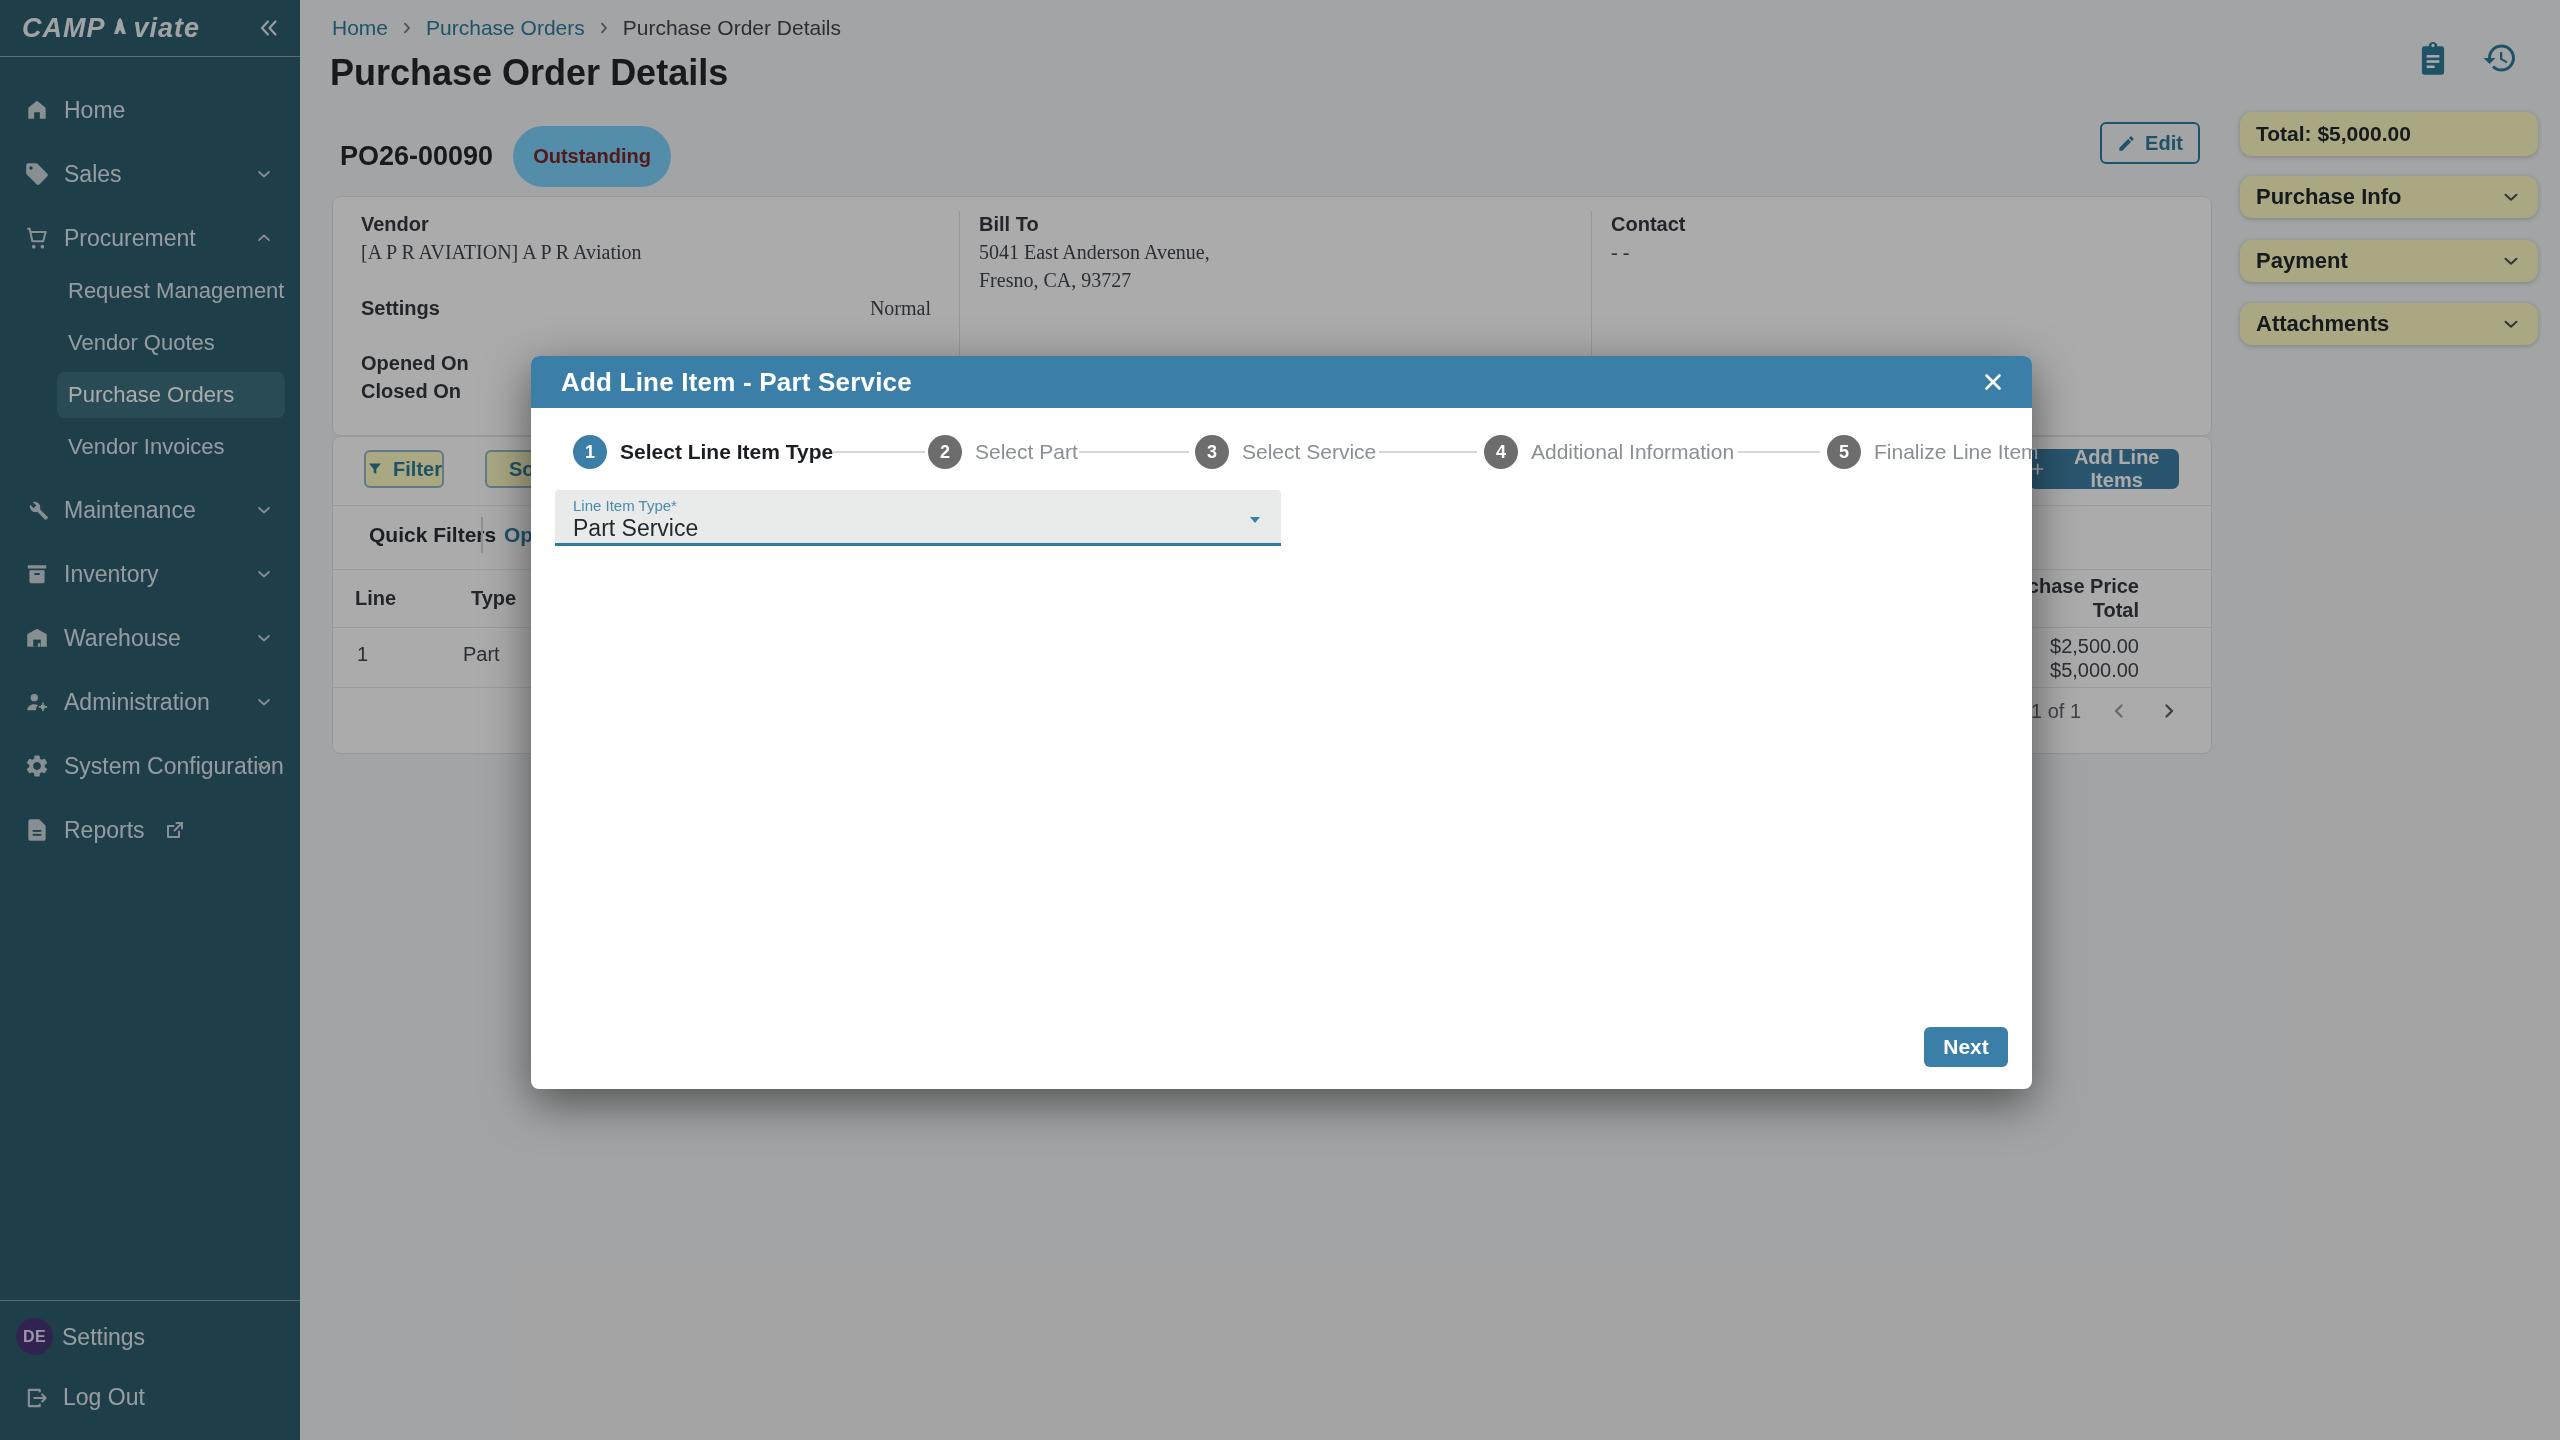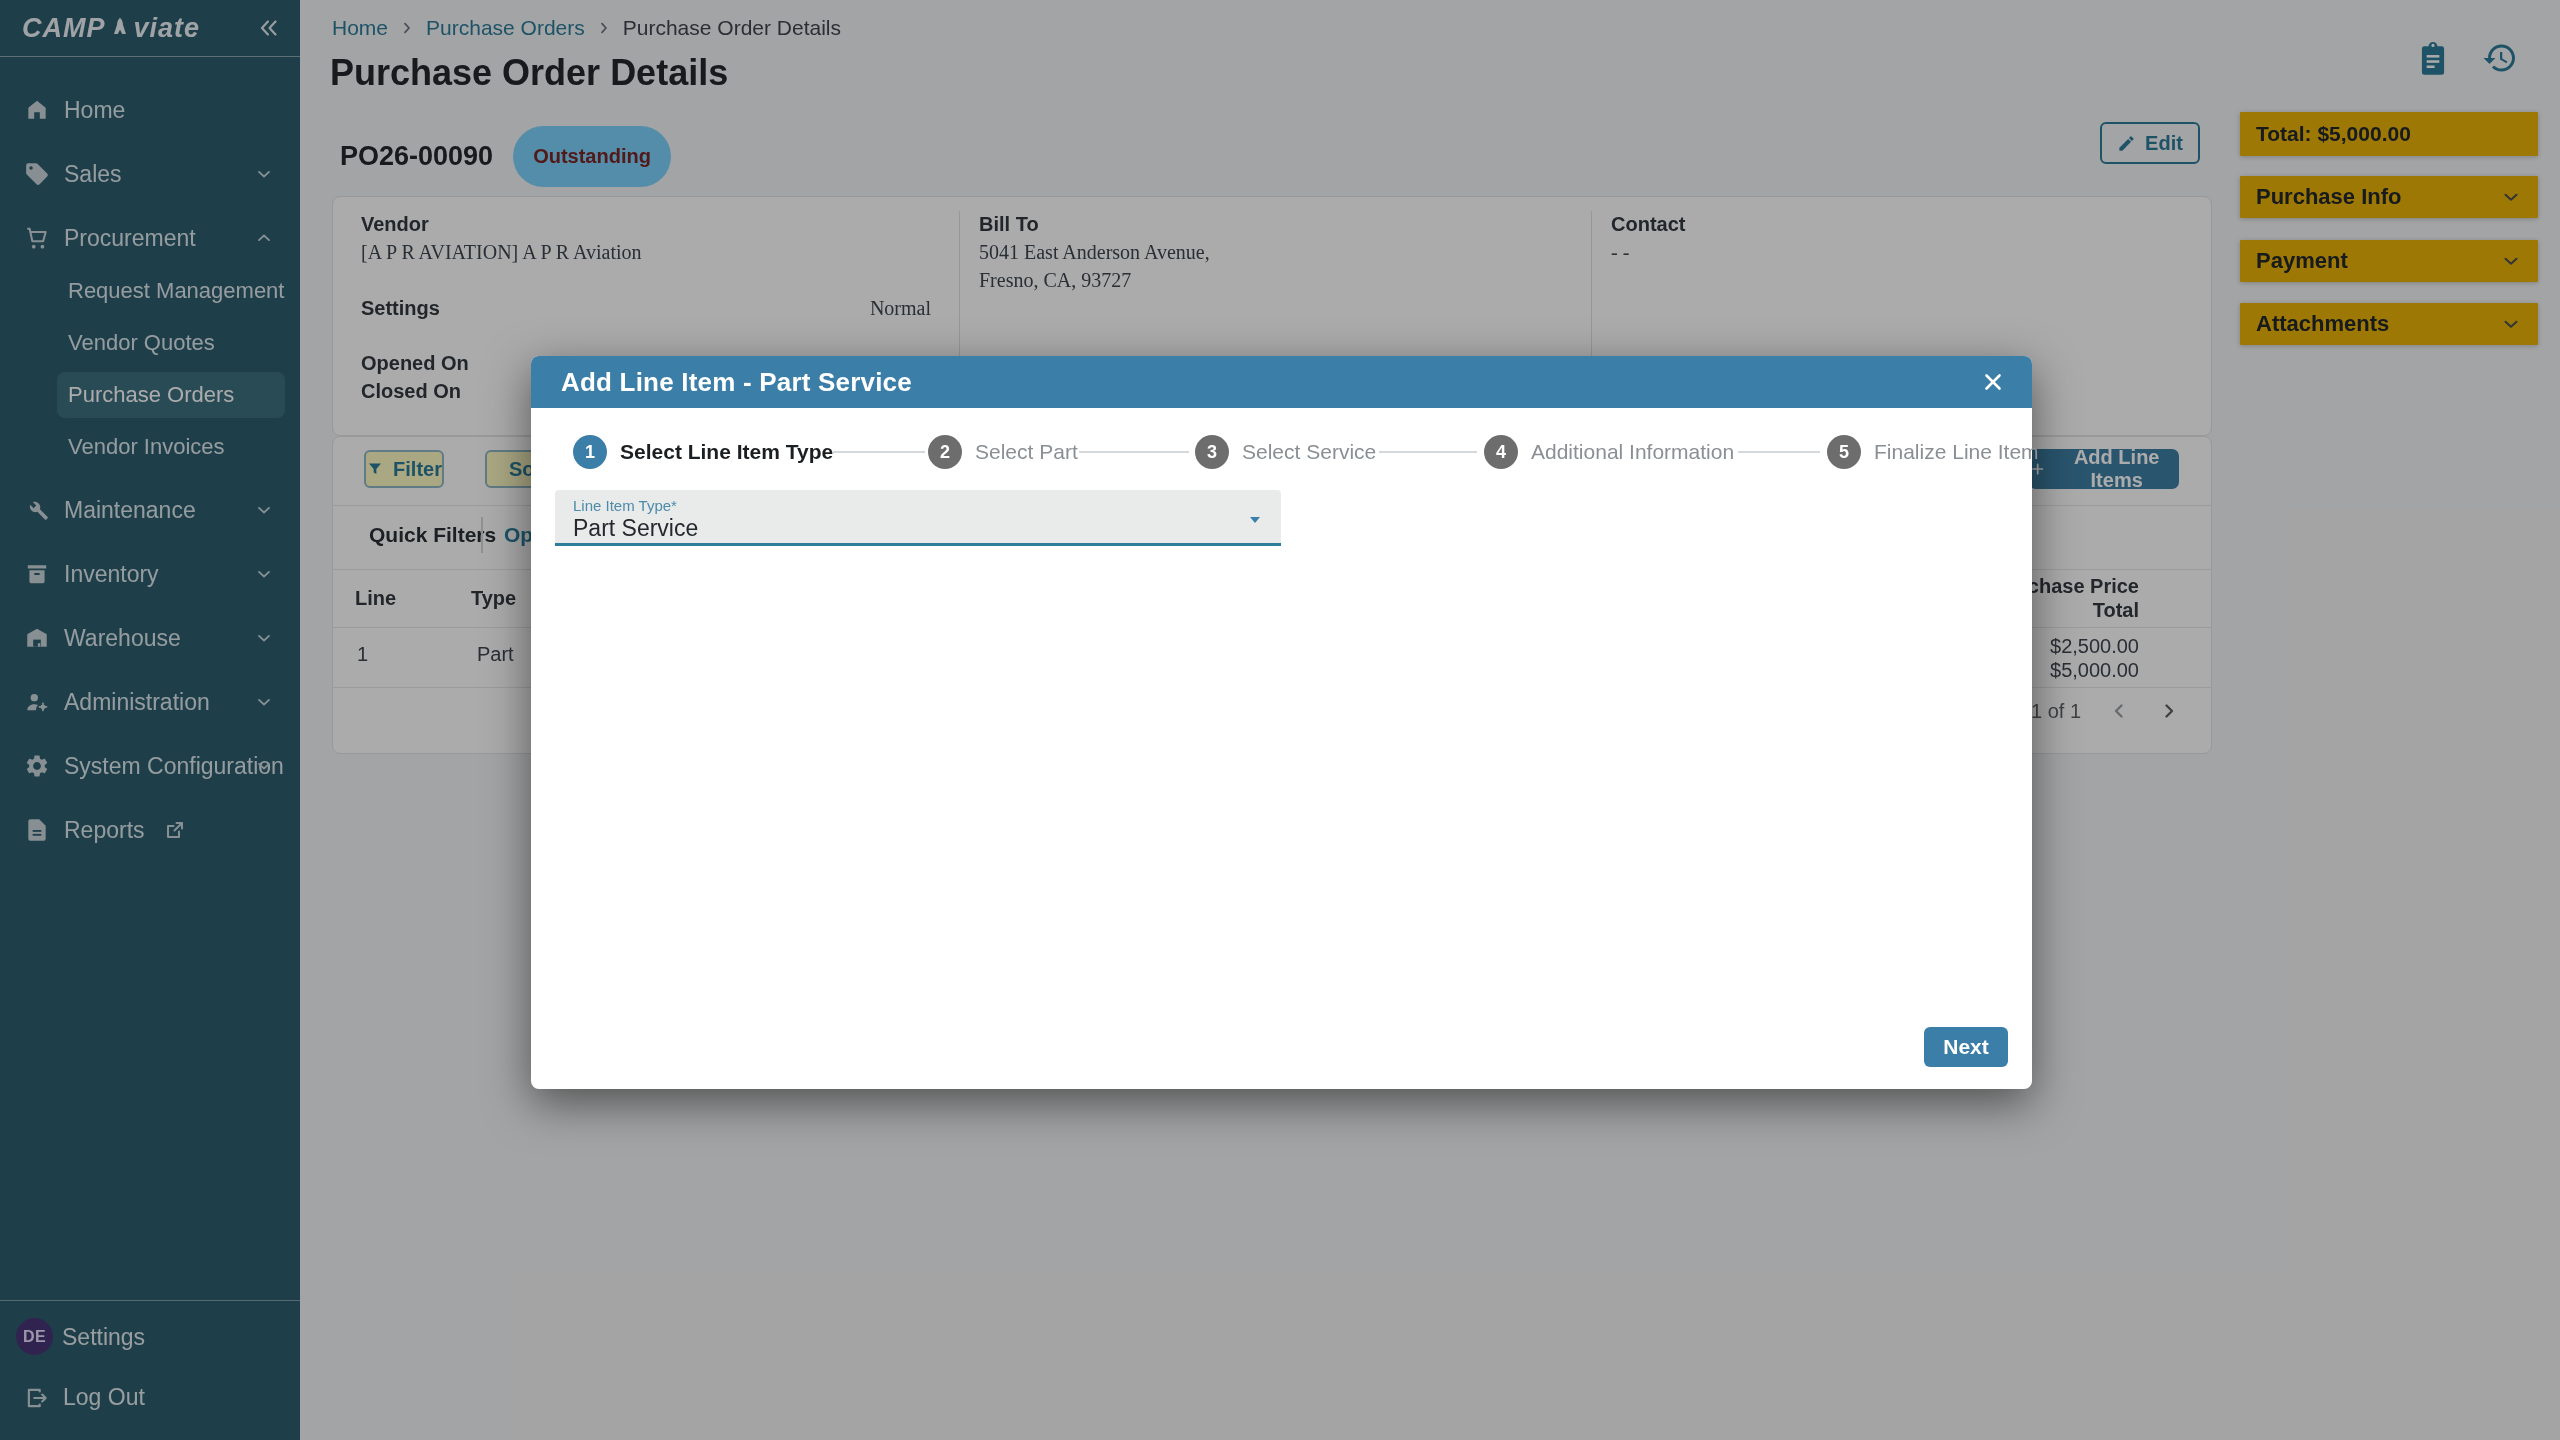--- a/index.html
+++ b/index.html
@@ -51,21 +51,21 @@
   .qf-open { position:absolute; left:171px; top:86px; font-size:21px; font-weight:700; color:#2e7d9a; cursor:pointer; }
   .th { font-size:20px; font-weight:700; color:#353a40; position:absolute;text-align:right; }
   .td { font-size:20px; color:#3f4750; position:absolute; }
   .num-right { right:72px; text-align:right; }
   .pag { position:absolute; right:0; top:262px; display:flex; align-items:center; gap:26px; color:#5f6368; font-size:20px; }
   .pag .pchev { display:flex; cursor:pointer; }
 
   
   .rail-icons { position:absolute; left:2414px; top:40px; display:flex; gap:30px; z-index:1; }
   .rail-icons .ric { color:#2e7d9a; cursor:pointer; display:flex; }
-  .rail-card { position:absolute; left:2240px; width:298px; background:#eab308; border-radius:1px; box-shadow:0 1px 5px rgba(0,0,0,.22); display:flex; align-items:center; padding:0 16px; z-index:1; }
+  .rail-card { position:absolute; left:2240px; width:298px; background:#fef9c3; border-radius:12px; box-shadow:0 1px 5px rgba(0,0,0,.22); display:flex; align-items:center; padding:0 16px; z-index:1; }
   .rail-total { top:112px; height:44px; font-size:21px; font-weight:700; color:#24292e; }
   .rail-sec { height:42px; font-size:22px; font-weight:700; color:#24292e; cursor:pointer; }
   .rail-sec .chev { margin-left:auto; color:#4a4f55; display:flex; }
 
   
   .overlay { position:absolute; inset:0; background:rgba(0,0,0,.33); z-index:50; }
   .modal { position:absolute; left:531px; top:356px; width:1501px; height:733px; background:#fff; border-radius:8px; z-index:60; box-shadow:0 14px 45px rgba(0,0,0,.5); }
   .modal-header { position:absolute; left:0; top:0; width:1501px; height:52px; background:#3b7ea8; border-radius:8px 8px 0 0; display:flex; align-items:center; padding:0 26px 0 30px; }
   .modal-title { color:#fff; font-size:26px; font-weight:700; letter-spacing:.2px; }
   .modal-close { margin-left:auto; color:#fff; display:flex; cursor:pointer; }
@@ -301,21 +301,21 @@
 
       <div class="hdiv" style="top:132px"></div>
       <div class="th" style="left:22px;top:150px">Line</div>
       <div class="th" style="left:138px;top:150px">Type</div>
       <div class="th num-right" style="top:138px">Unit Purchase Price</div>
       <div class="th num-right" style="top:162px">Total</div>
 
       <div class="hdiv" style="top:190px"></div>
       <div>
         <div class="td" style="left:24px;top:206px">1</div>
-        <div class="td" style="left:144px;top:206px">Part</div>
+        <div class="td" style="left:130px;top:206px">Part</div>
         <div class="td num-right" style="top:198px">$2,500.00</div>
         <div class="td num-right" style="top:222px">$5,000.00</div>
       </div>
       <div class="hdiv" style="top:250px"></div>
 
       <div class="pag">
         <span>– 1 of 1</span>
         <span class="pchev" style="color:#9aa0a6">
             <svg width="24" height="24" viewBox="0 0 24 24" fill="none" stroke="currentColor" stroke-width="2.4" stroke-linecap="round" stroke-linejoin="round">
               <path d="M14.5 6.5 9 12l5.5 5.5"></path>

